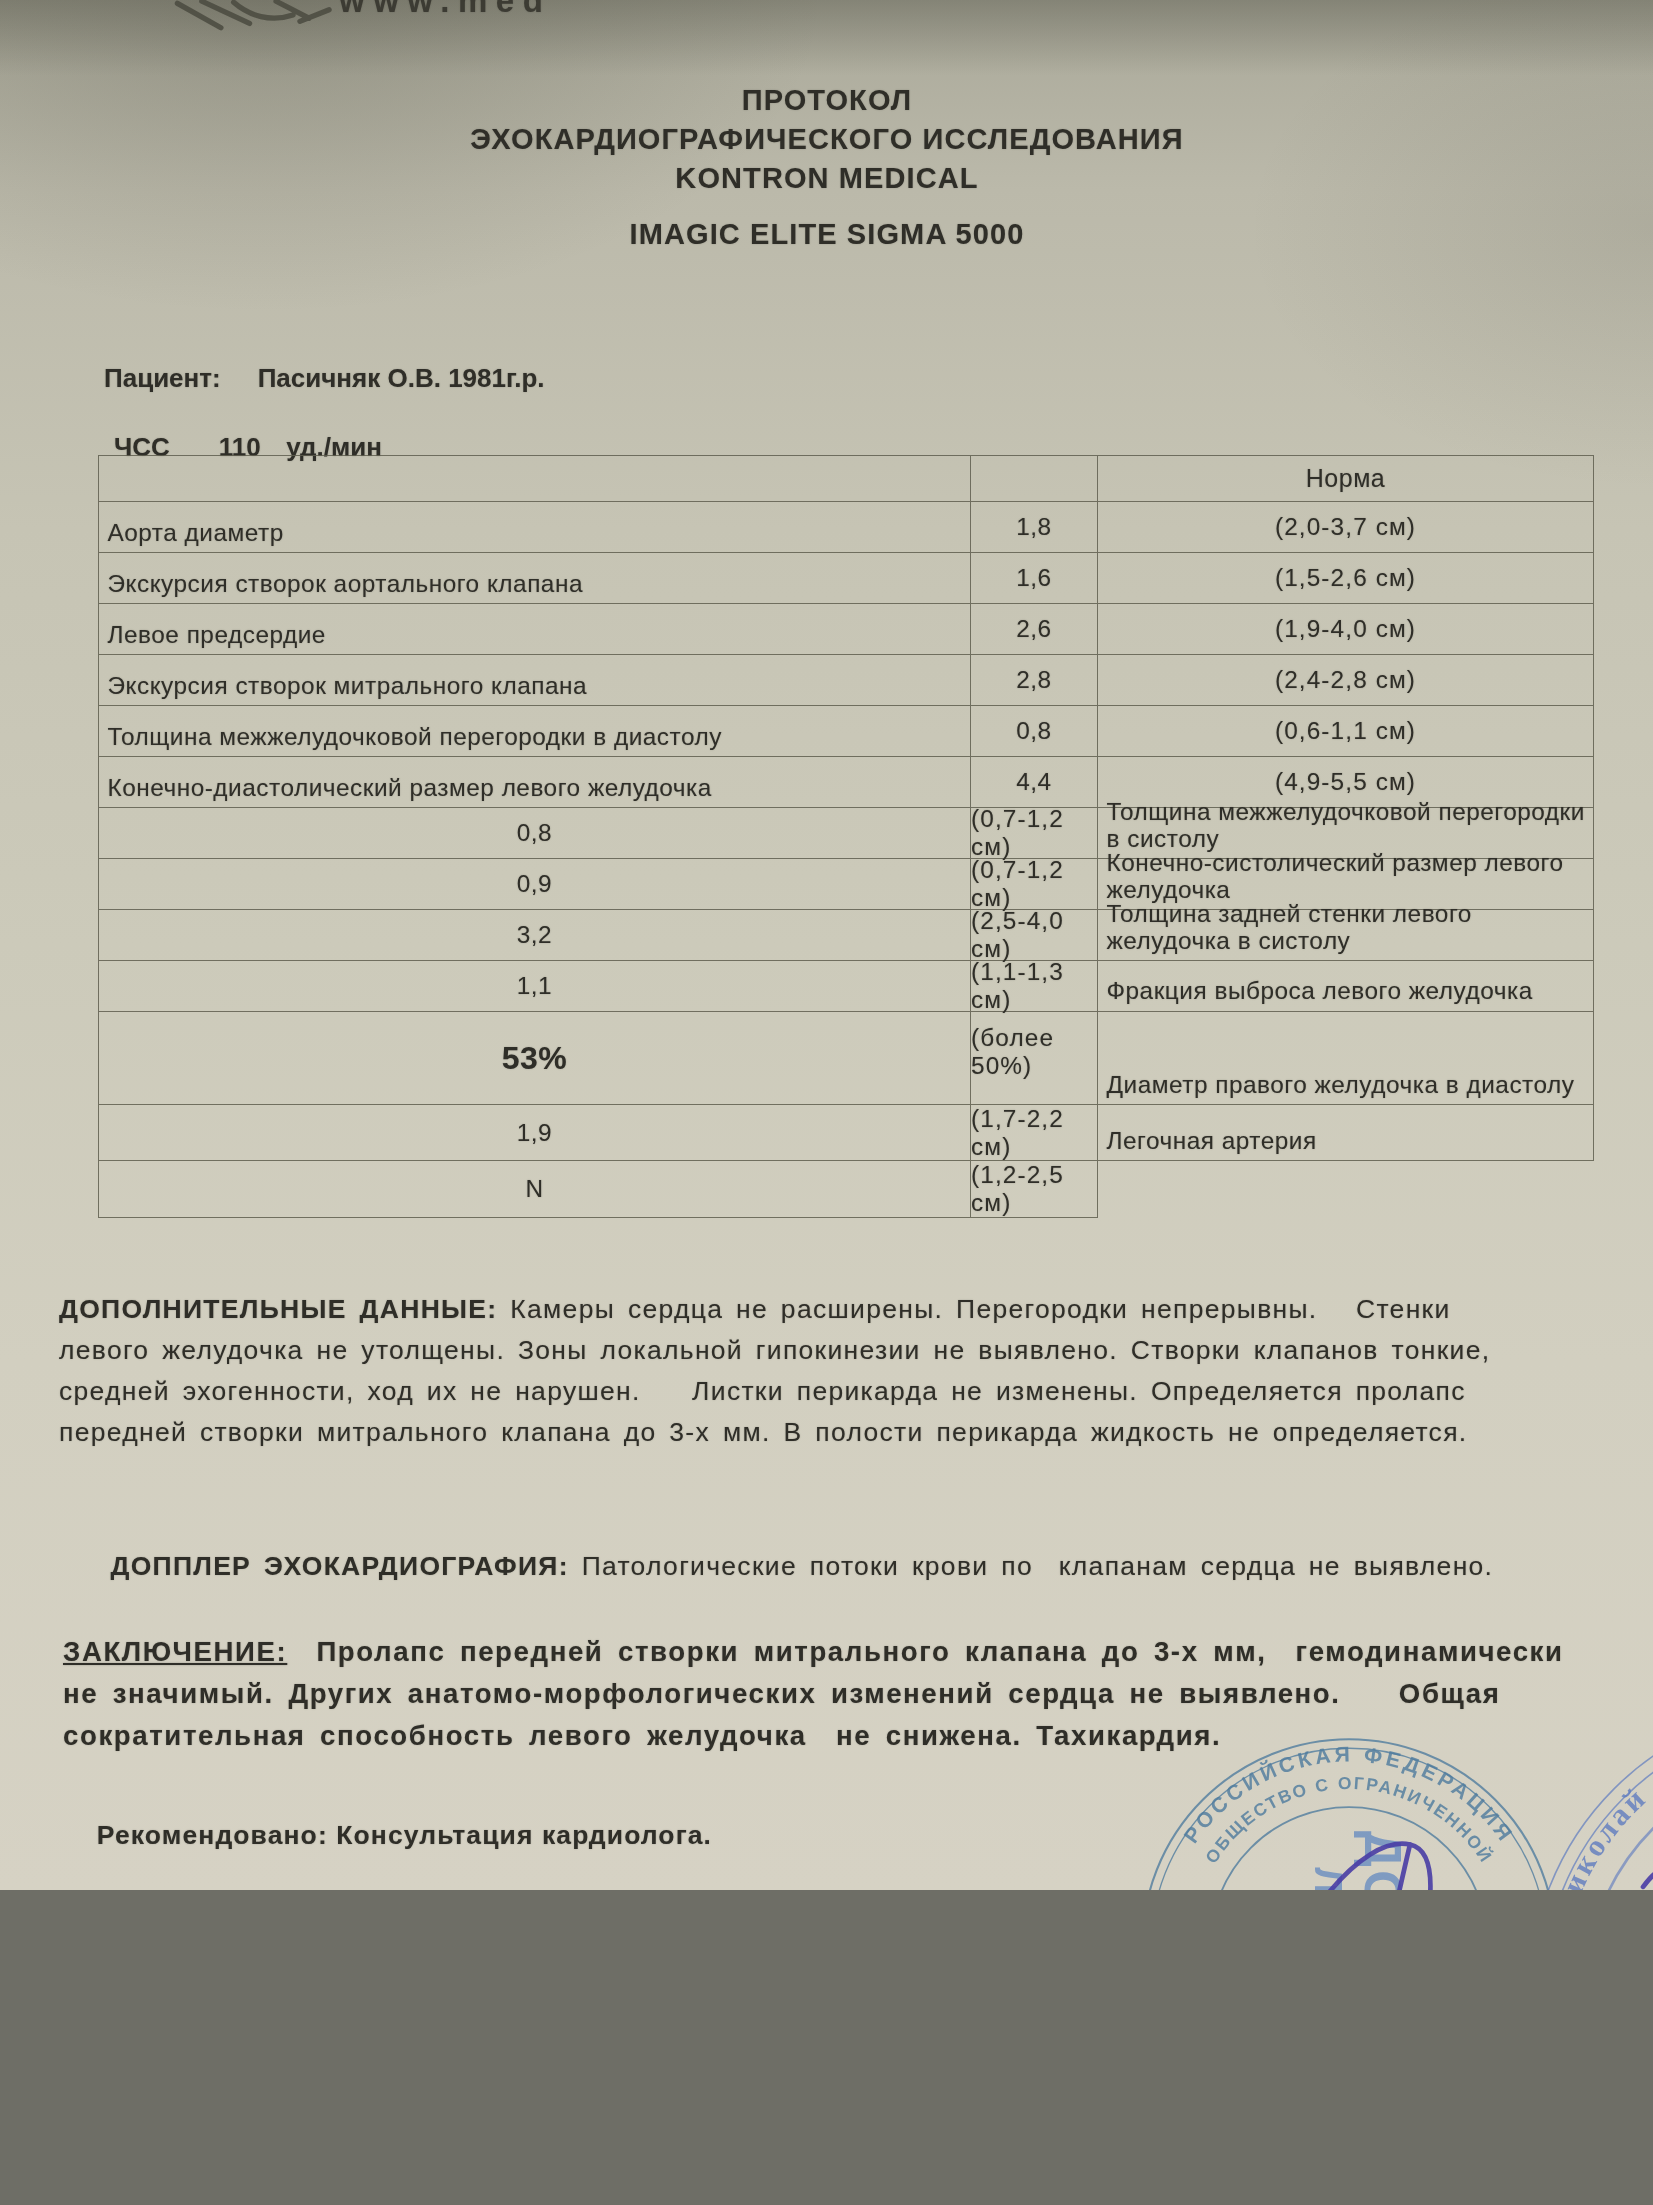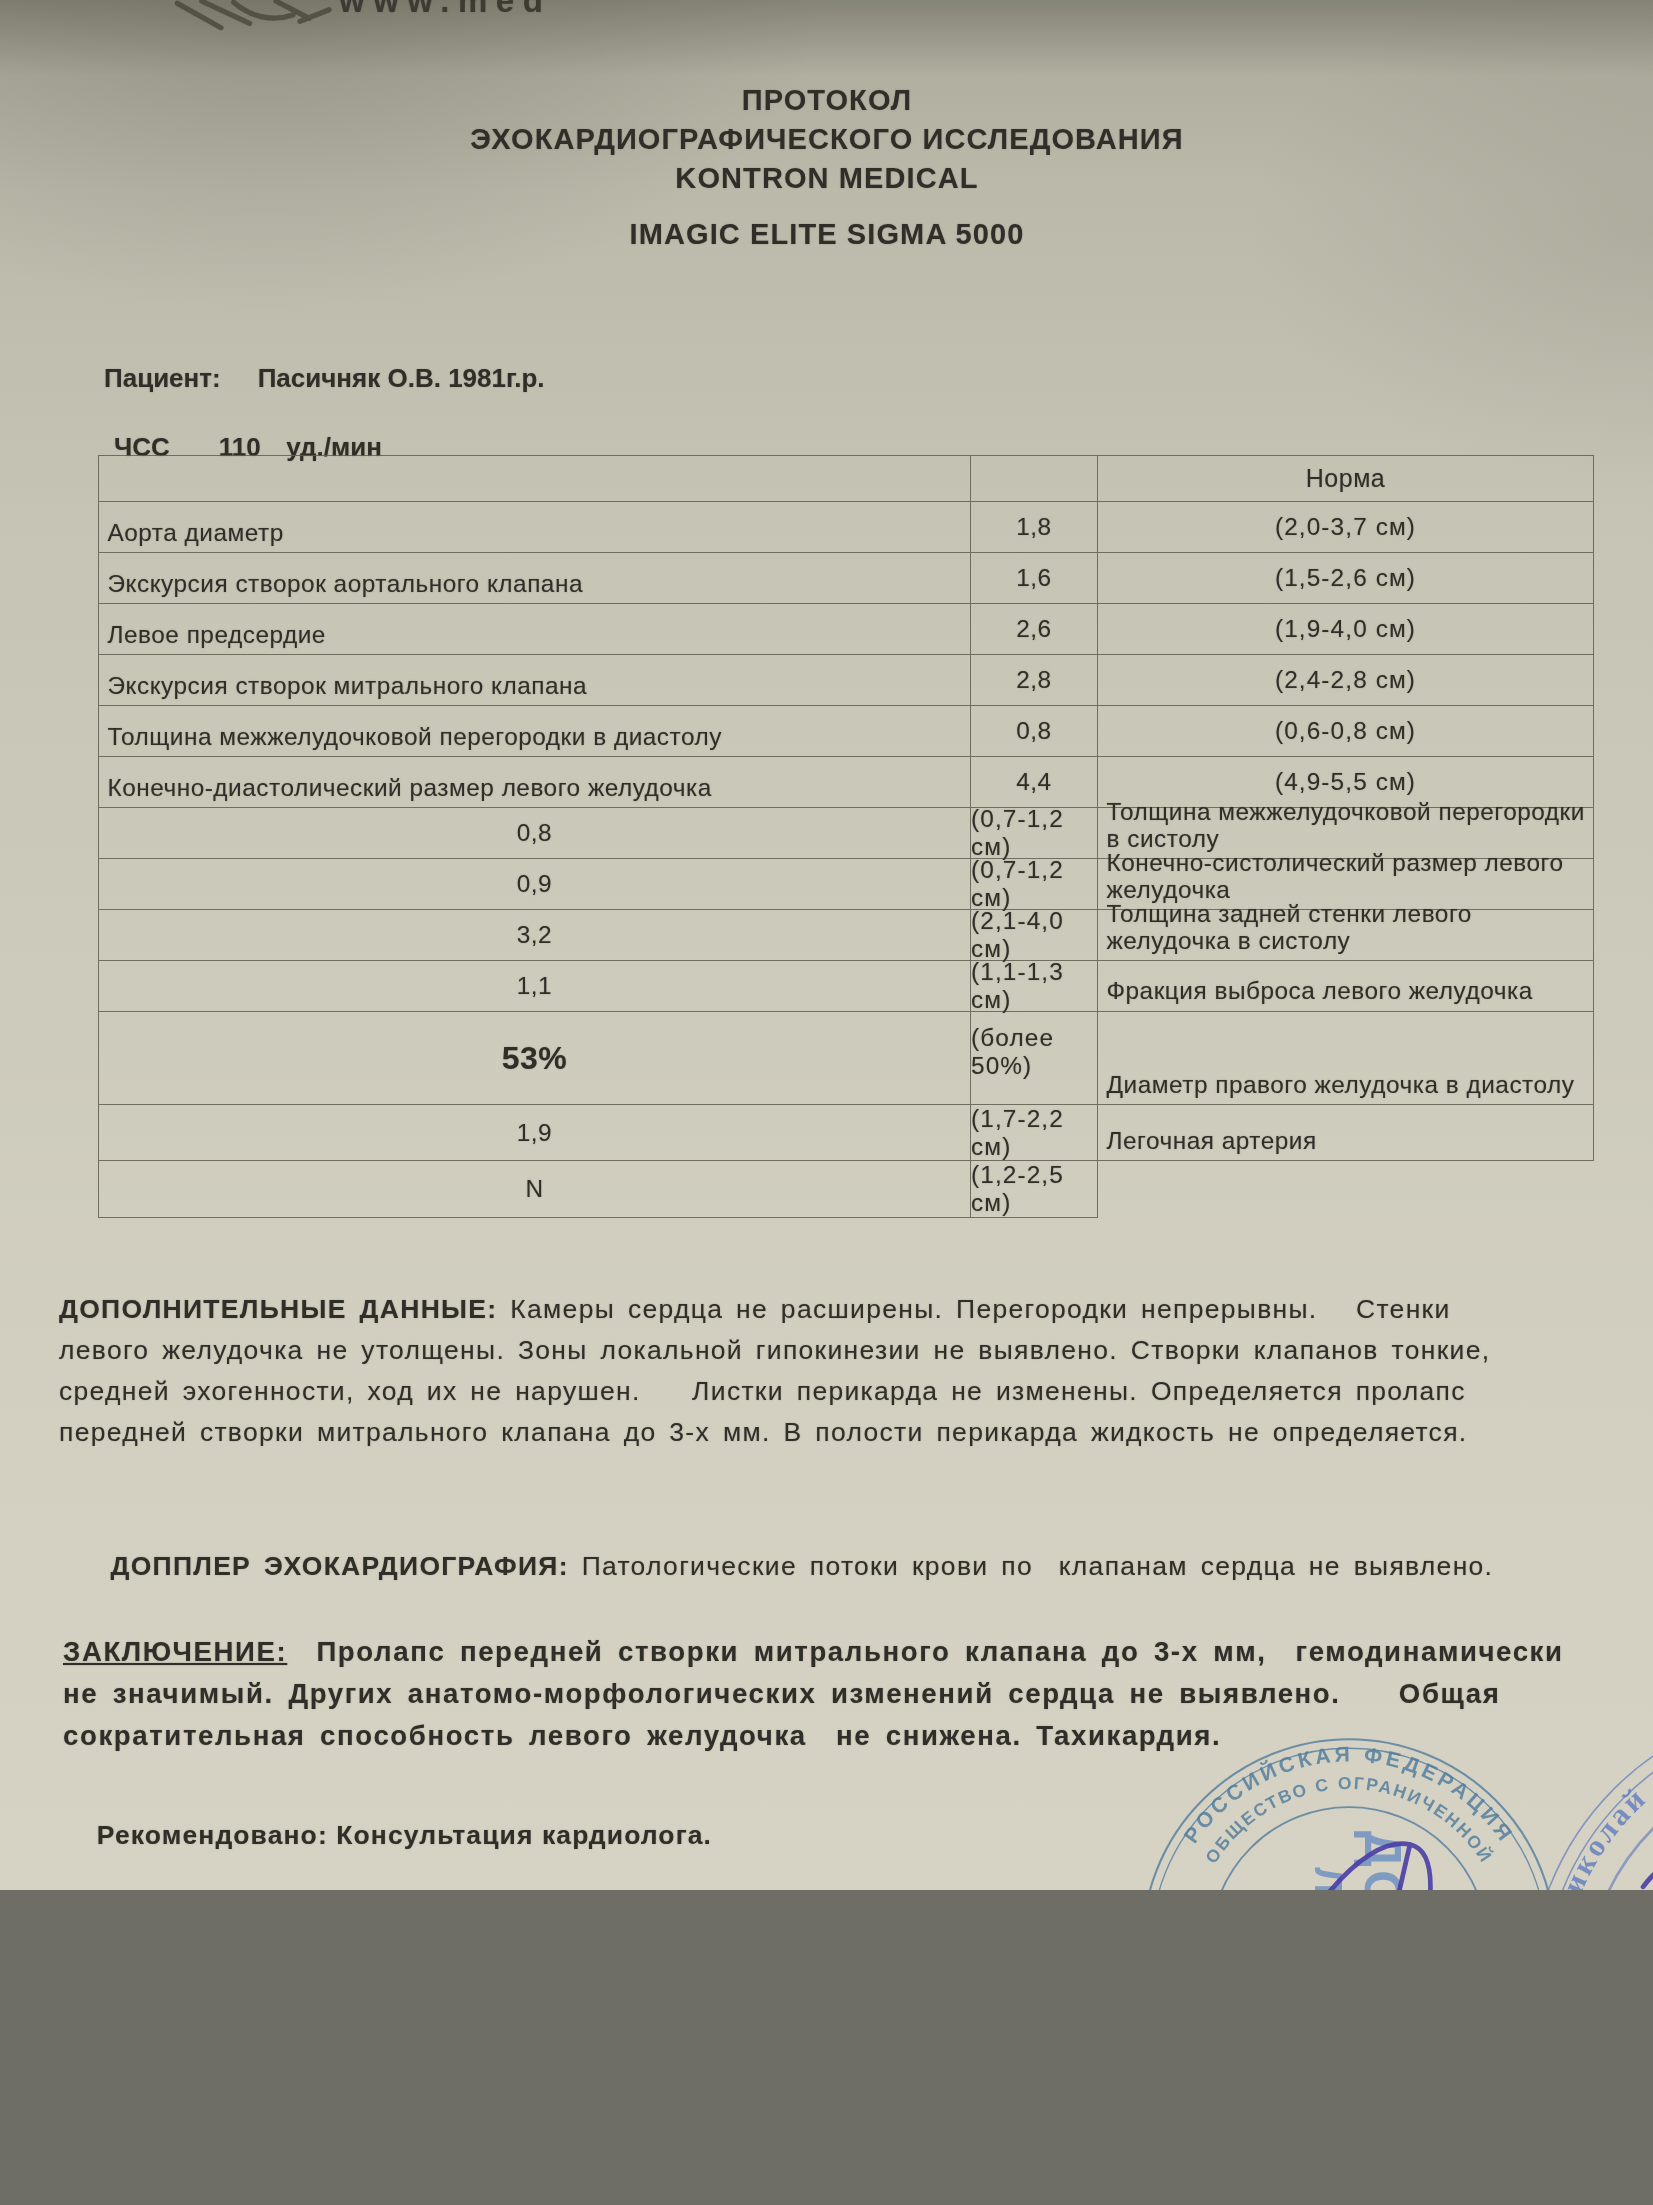--- a/index.html
+++ b/index.html
@@ -115,32 +115,32 @@
       <div class="cell c-val">1,6</div>
       <div class="cell c-norm">(1,5-2,6 см)</div>
       <div class="cell c-label">Левое предсердие</div>
       <div class="cell c-val">2,6</div>
       <div class="cell c-norm">(1,9-4,0 см)</div>
       <div class="cell c-label">Экскурсия створок митрального клапана</div>
       <div class="cell c-val">2,8</div>
       <div class="cell c-norm">(2,4-2,8 см)</div>
       <div class="cell c-label">Толщина межжелудочковой перегородки в диастолу</div>
       <div class="cell c-val">0,8</div>
-      <div class="cell c-norm">(0,6-0,8 см)</div>
+      <div class="cell c-norm">(0,6-1,1 см)</div>
       <div class="cell c-label">Конечно-диастолический размер левого желудочка</div>
       <div class="cell c-val">4,4</div>
       <div class="cell c-norm">(4,9-5,5 см)</div>
       <div class="cell c-val">0,8</div>
       <div class="cell c-norm">(0,7-1,2 см)</div>
       <div class="cell c-label">Толщина межжелудочковой перегородки в систолу</div>
       <div class="cell c-val">0,9</div>
       <div class="cell c-norm">(0,7-1,2 см)</div>
       <div class="cell c-label">Конечно-систолический размер левого желудочка</div>
       <div class="cell c-val">3,2</div>
-      <div class="cell c-norm">(2,1-4,0 см)</div>
+      <div class="cell c-norm">(2,5-4,0 см)</div>
       <div class="cell c-label">Толщина задней стенки левого желудочка в систолу</div>
       <div class="cell c-val">1,1</div>
       <div class="cell c-norm">(1,1-1,3 см)</div>
       <div class="cell c-label r-em">Фракция выброса левого желудочка</div>
       <div class="cell c-val r-em">53%</div>
       <div class="cell c-norm r-em">(более 50%)</div>
       <div class="cell c-label">Диаметр правого желудочка в диастолу</div>
       <div class="cell c-val">1,9</div>
       <div class="cell c-norm">(1,7-2,2 см)</div>
       <div class="cell c-label">Легочная артерия</div>

